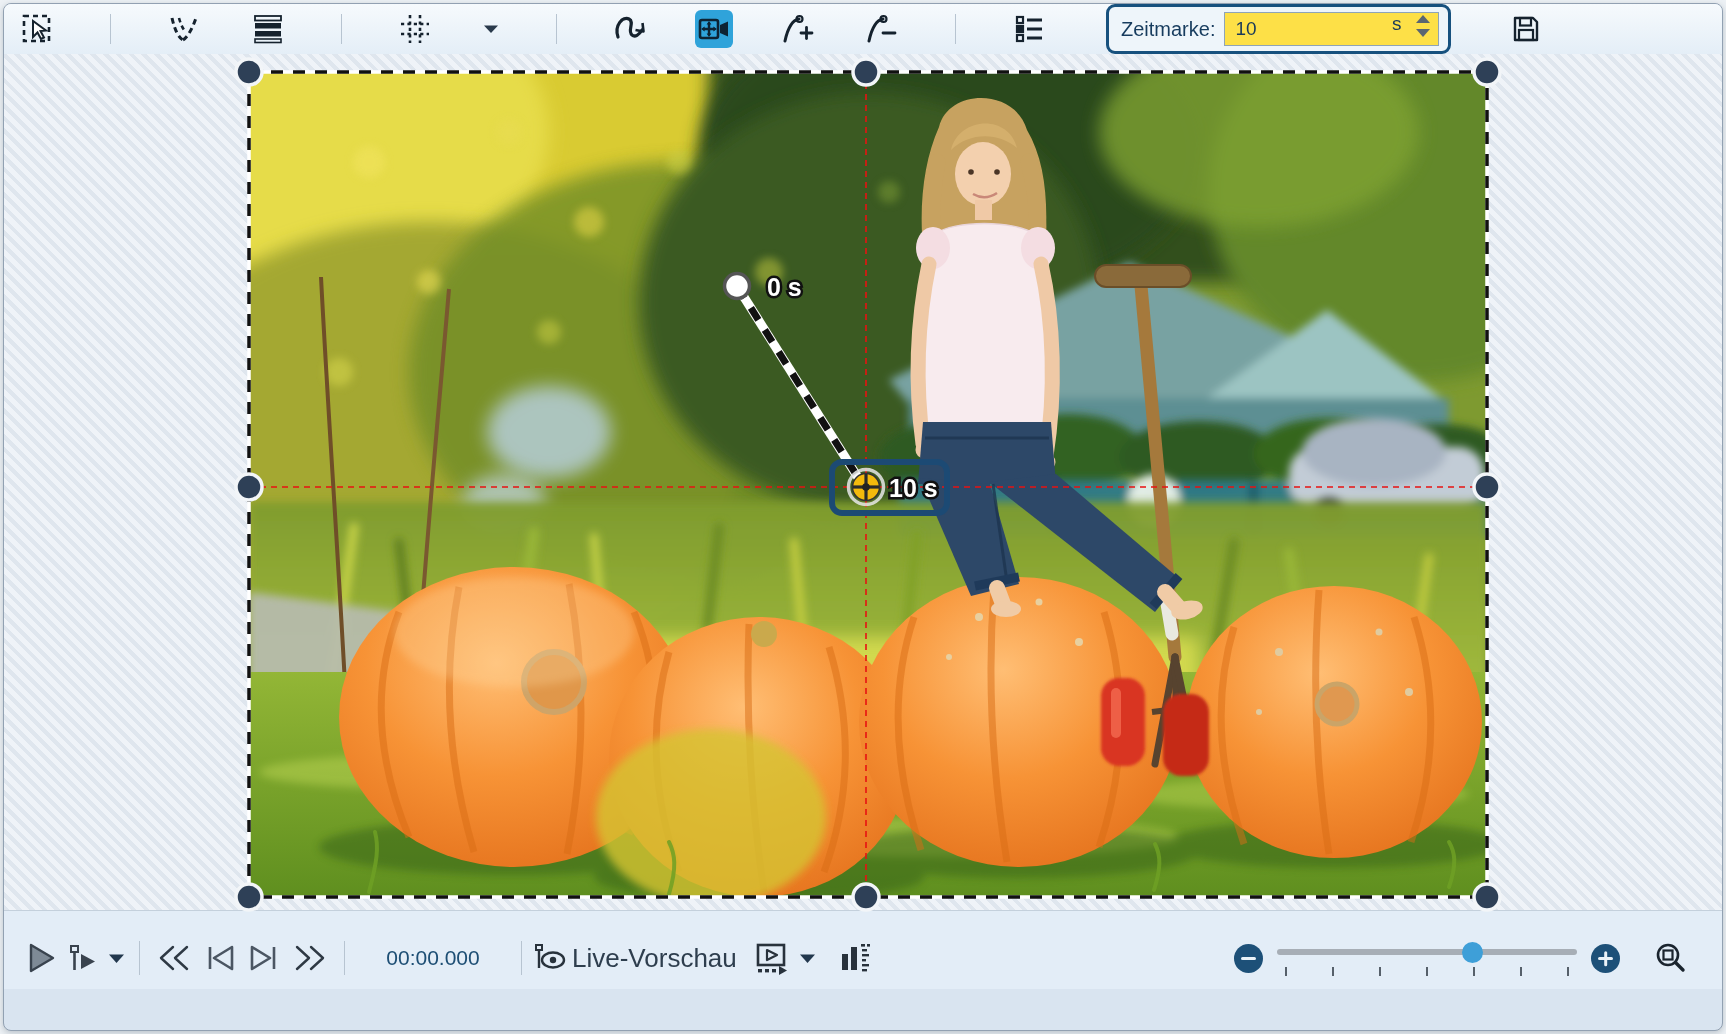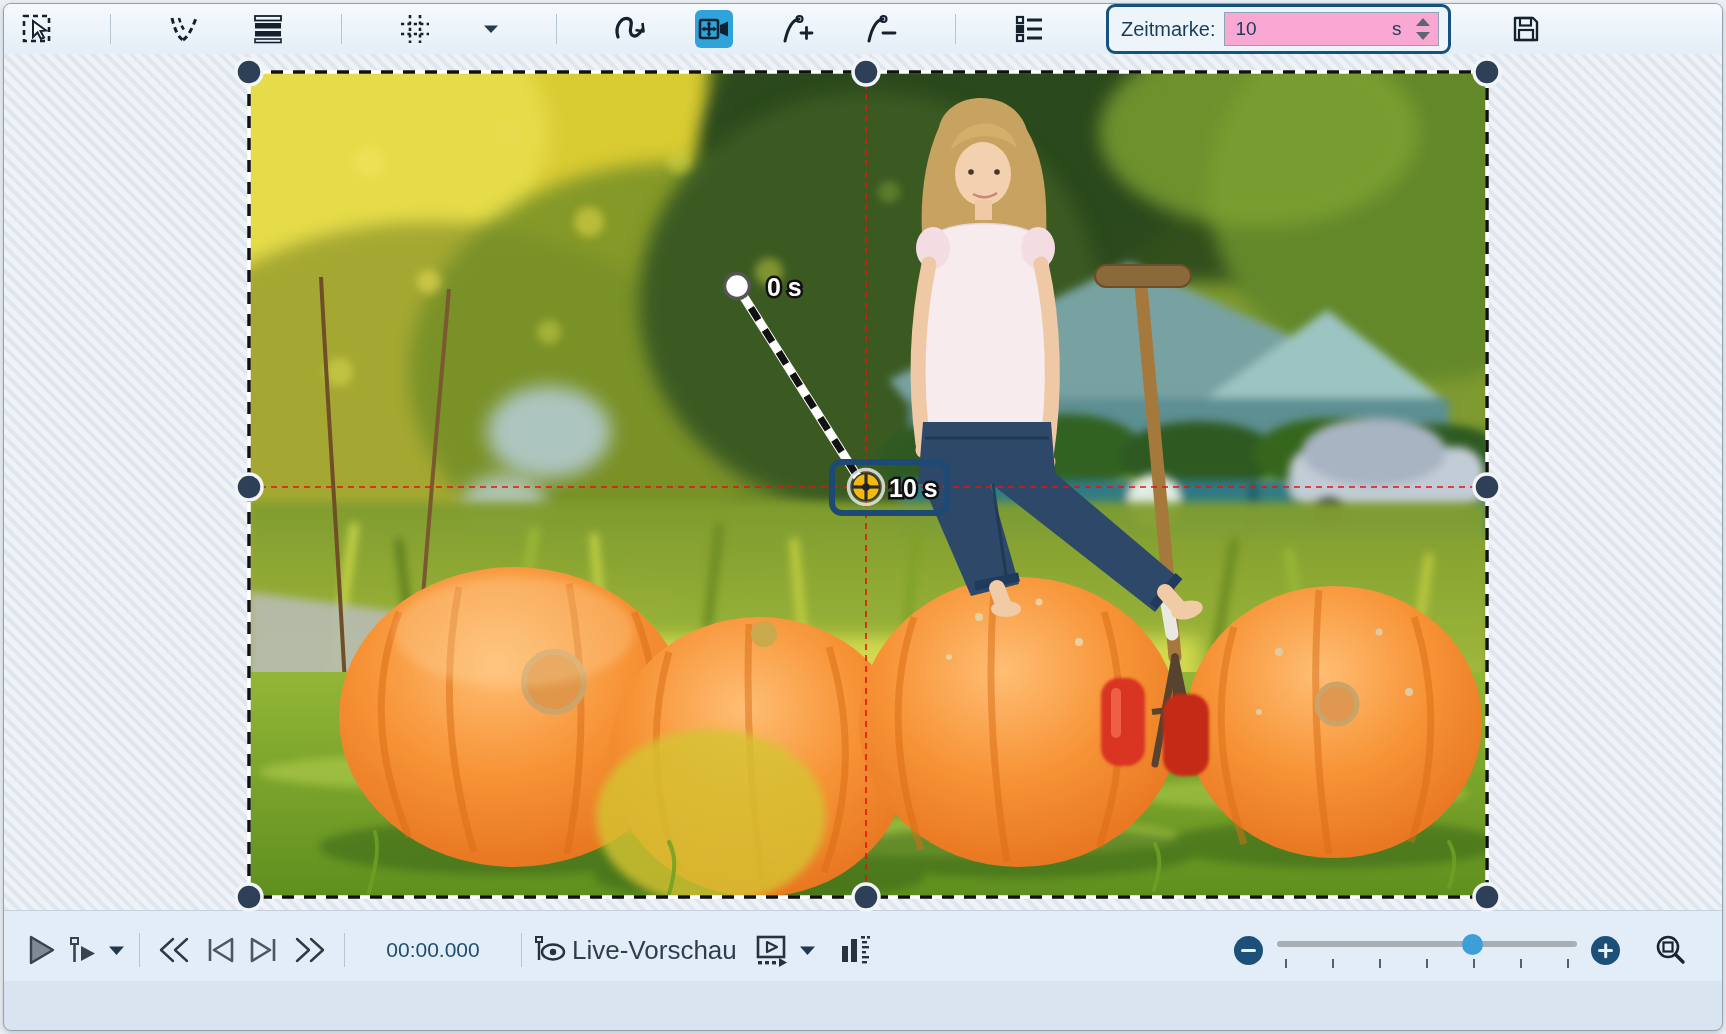--- a/index.html
+++ b/index.html
@@ -16,34 +16,34 @@
   .toolbar{height:50px;display:flex;align-items:center;padding-left:14px;
     background:linear-gradient(#f6fafd,#e4eef7);gap:46px;}
   .tbtn{width:38px;height:38px;display:grid;place-items:center;border-radius:6px;background:none;border:none;padding:0;cursor:pointer;}
   .tbtn.active{background:#2fa3da;}
   .tcaret{width:22px;height:38px;display:grid;place-items:center;background:none;border:none;padding:0;cursor:pointer;}
   .vsep{width:1px;height:30px;background:#b7c4d1;margin:0 8px;}
   .bsep{width:1px;height:34px;background:#b7c4d1;margin:0 10px;}
   .zpanel{height:44px;margin-left:12px;display:flex;align-items:center;gap:9px;
     border:3px solid #17517e;border-radius:9px;background:#eef5fa;padding:0 9px 0 12px;}
   .zlabel{font-size:20px;color:#173c5e;}
-  .zfield{display:flex;align-items:center;width:200px;height:32px;background:#f9a8d4;
+  .zfield{display:flex;width:200px;height:32px;background:#fde047;
     border:1px solid #8ea4b8;padding:0 5px 0 8px;}
   .zfield input{flex:1;min-width:0;border:none;outline:none;font-size:19px;color:#1a3a5a;
     font-family:"Liberation Sans",sans-serif;background:transparent;}
   .zunit{font-size:19px;color:#1a3a5a;margin:0 12px 0 4px;}
   .spin{display:flex;flex-direction:column;gap:6px;padding:2px 3px;cursor:pointer;}
   .spin .up{width:0;height:0;border-left:7px solid transparent;border-right:7px solid transparent;border-bottom:8px solid #5b6671;}
   .spin .dn{width:0;height:0;border-left:7px solid transparent;border-right:7px solid transparent;border-top:8px solid #5b6671;}
   
   .canvas{position:relative;height:856px;
     background:repeating-linear-gradient(45deg,#dfe6ee 0 4px,#eff3f8 4px 9px);}
   .canvas svg{position:absolute;left:0;top:0;overflow:visible;}
   
-  .bottombar{height:62px;display:flex;align-items:center;padding:8px 30px 0 16px;
+  .bottombar{height:62px;display:flex;align-items:center;padding:16px 30px 0 16px;
     background:#e3edf7;border-top:1px solid #c4d0dc;}
   .pbtn{height:42px;display:grid;place-items:center;background:none;border:none;padding:0 4px;cursor:pointer;}
   .time{font-size:21px;color:#1d4e74;margin:0 14px;width:128px;text-align:center;}
   .livelabel{font-size:26px;color:#2e3e4e;margin:0 12px 0 6px;}
   .zoomgrp{margin-left:auto;display:flex;align-items:center;gap:14px;}
   .zcircle{width:29px;height:29px;border-radius:50%;background:#1d5078;border:none;cursor:pointer;position:relative;}
   .zcircle::before,.zcircle.plus::after{content:"";position:absolute;background:#eaf2f8;left:7px;top:13px;width:15px;height:3.4px;border-radius:2px;}
   .zcircle.plus::after{transform:rotate(90deg);}
   .slider{position:relative;width:300px;height:34px;cursor:pointer;}
   .slider .track{position:absolute;left:0;right:0;top:8px;height:6px;border-radius:3px;background:#a7aeb6;}

